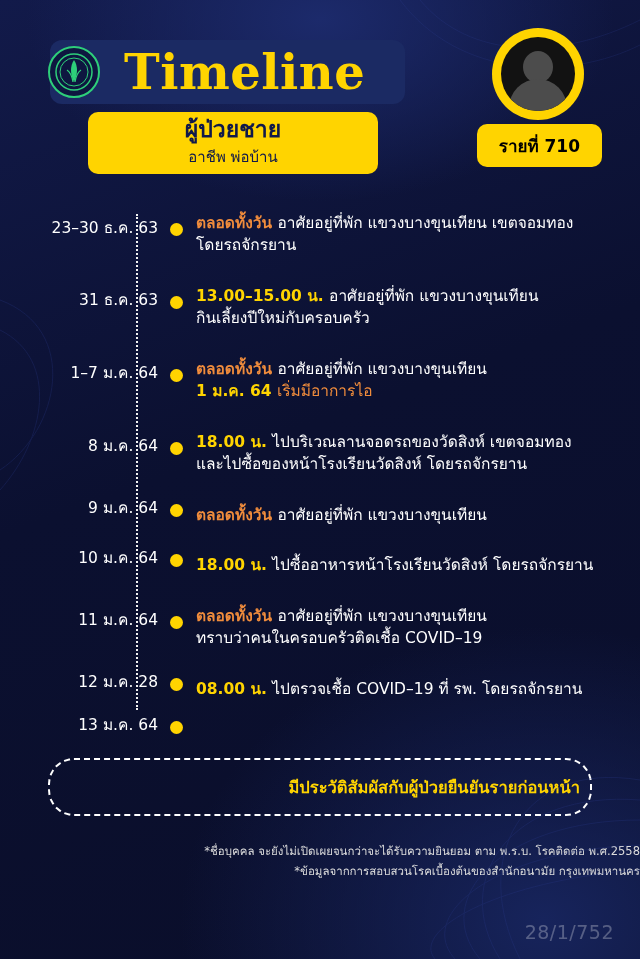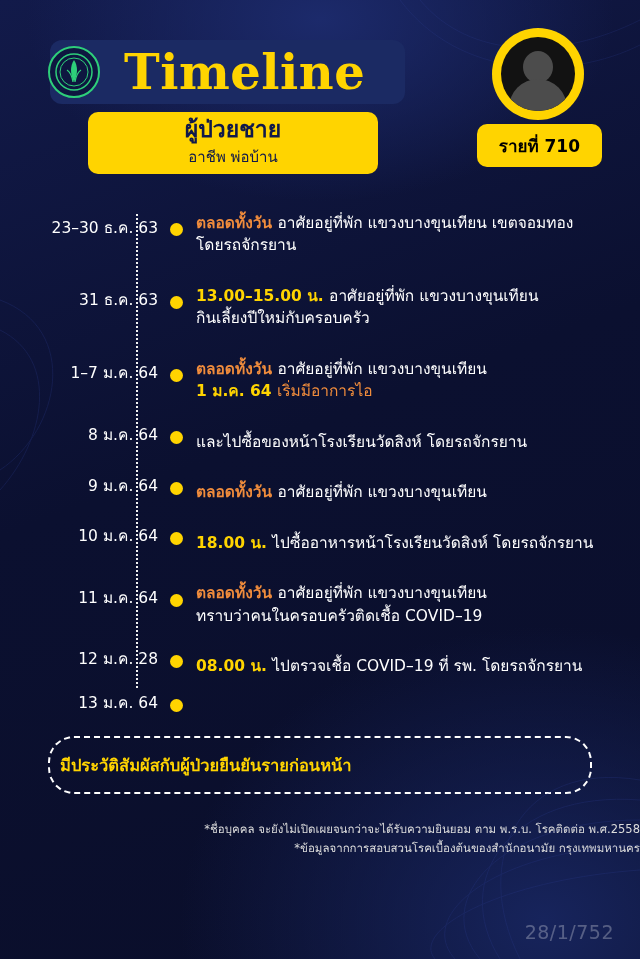--- a/index.html
+++ b/index.html
@@ -165,21 +165,21 @@
   .hl-y { color: #ffd400; font-weight: bold; }
   .hl-o { color: #f08c3c; font-weight: bold; }
   .hl-o-n { color: #f08c3c; }
 
   
   .note-box {
     margin: 22px 48px 0 48px;
     border: 2px dashed #ffffff;
     border-radius: 26px;
     padding: 14px 10px;
-    text-align: left;
+    text-align: right;
     font-size: 16.5px;
     color: #ffd400;
     font-weight: bold;
   }
   .disclaimer {
     margin-top: 26px;
     text-align: right;
     font-size: 11.5px;
     color: #dcdcdc;
     line-height: 1.7;
@@ -272,20 +272,21 @@
           <span class="line"><span class="hl-o">ตลอดทั้งวัน </span><span>อาศัยอยู่ที่พัก แขวงบางขุนเทียน</span></span>
           <span class="line"><span class="hl-y">1 ม.ค. 64 </span><span class="hl-o-n">เริ่มมีอาการไอ</span></span>
         </div>
       </div>
       <div class="row">
         <div class="date">8 ม.ค. 64</div>
         <div class="dot-col">
           <div class="dot"></div>
         </div>
         <div class="content">
+          <span class="line"><span class="hl-y">18.00 น. </span><span>ไปบริเวณลานจอดรถของวัดสิงห์ เขตจอมทอง</span></span>
           <span class="line"><span>และไปซื้อของหน้าโรงเรียนวัดสิงห์ โดยรถจักรยาน</span></span>
         </div>
       </div>
       <div class="row">
         <div class="date">9 ม.ค. 64</div>
         <div class="dot-col">
           <div class="dot"></div>
         </div>
         <div class="content">
           <span class="line"><span class="hl-o">ตลอดทั้งวัน </span><span>อาศัยอยู่ที่พัก แขวงบางขุนเทียน</span></span>

